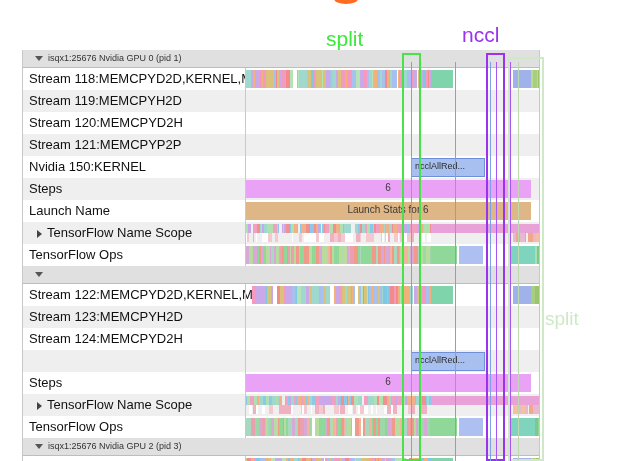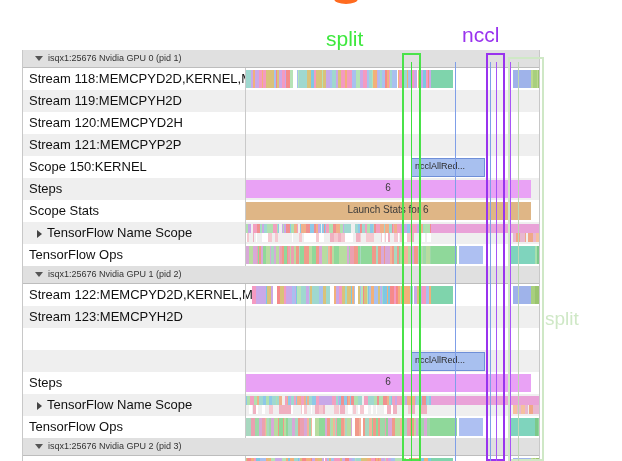--- a/index.html
+++ b/index.html
@@ -186,39 +186,39 @@
         <div class="lbl">Stream 120:MEMCPYD2H</div>
         <div class="track"></div>
         <div class="gutterline"></div>
       </div>
       <div class="row alt">
         <div class="lbl">Stream 121:MEMCPYP2P</div>
         <div class="track"></div>
         <div class="gutterline"></div>
       </div>
       <div class="row">
-        <div class="lbl">Scope 150:KERNEL</div>
+        <div class="lbl">Nvidia 150:KERNEL</div>
         <div class="track">
           <div class="bar nccl" style="left:166px;width:72px">
             <div class="cap">ncclAllRed...</div>
           </div>
         </div>
         <div class="gutterline"></div>
       </div>
       <div class="row alt">
         <div class="lbl">Steps</div>
         <div class="track">
           <div class="bar steps" style="left:0;width:286px">
             <div class="cap">6</div>
           </div>
         </div>
         <div class="gutterline"></div>
       </div>
       <div class="row">
-        <div class="lbl">Scope Stats</div>
+        <div class="lbl">Launch Name</div>
         <div class="track">
           <div class="bar launch" style="left:0;width:286px">
             <div class="cap">Launch Stats for 6</div>
           </div>
         </div>
         <div class="gutterline"></div>
       </div>
       <div class="row alt">
         <div class="lbl indent">TensorFlow Name Scope</div>
         <div class="tri"></div>
@@ -446,21 +446,20 @@
           <div class="strip" style="left:264px;width:26px;background:#7fd4bd"></div>
           <div class="strip" style="left:290px;width:56px">
             <i style="position:absolute;left:0px;top:0;bottom:0;width:2px;background:#a8e0ae"></i>
             <i style="position:absolute;left:2px;top:0;bottom:0;width:2px;background:#7cc98a"></i>
           </div>
         </div>
         <div class="gutterline"></div>
       </div>
       <div class="grouphdr">
         <div class="tri"></div>
-        <div class="ghtxt">isqx1:25676 Nvidia GPU 1 (pid 2)</div>
       </div>
       <div class="row">
         <div class="lbl">Stream 122:MEMCPYD2D,KERNEL,MI</div>
         <div class="track">
           <div class="strip" style="left:0;width:186px">
             <i style="position:absolute;left:7px;top:0;bottom:0;width:4px;background:#f49ac1"></i>
             <i style="position:absolute;left:11px;top:0;bottom:0;width:4px;background:#c9a9e8"></i>
             <i style="position:absolute;left:15px;top:0;bottom:0;width:2px;background:#c9a9e8"></i>
             <i style="position:absolute;left:17px;top:0;bottom:0;width:4px;background:#c9a9e8"></i>
             <i style="position:absolute;left:21px;top:0;bottom:0;width:1px;background:#7ec8e3"></i>
@@ -539,20 +538,21 @@
           </div>
         </div>
         <div class="gutterline"></div>
       </div>
       <div class="row alt">
         <div class="lbl">Stream 123:MEMCPYH2D</div>
         <div class="track"></div>
         <div class="gutterline"></div>
       </div>
       <div class="row">
+        <div class="lbl">Stream 124:MEMCPYD2H</div>
         <div class="track"></div>
         <div class="gutterline"></div>
       </div>
       <div class="row alt">
         <div class="track">
           <div class="bar nccl" style="left:166px;width:72px">
             <div class="cap">ncclAllRed...</div>
           </div>
         </div>
         <div class="gutterline"></div>

